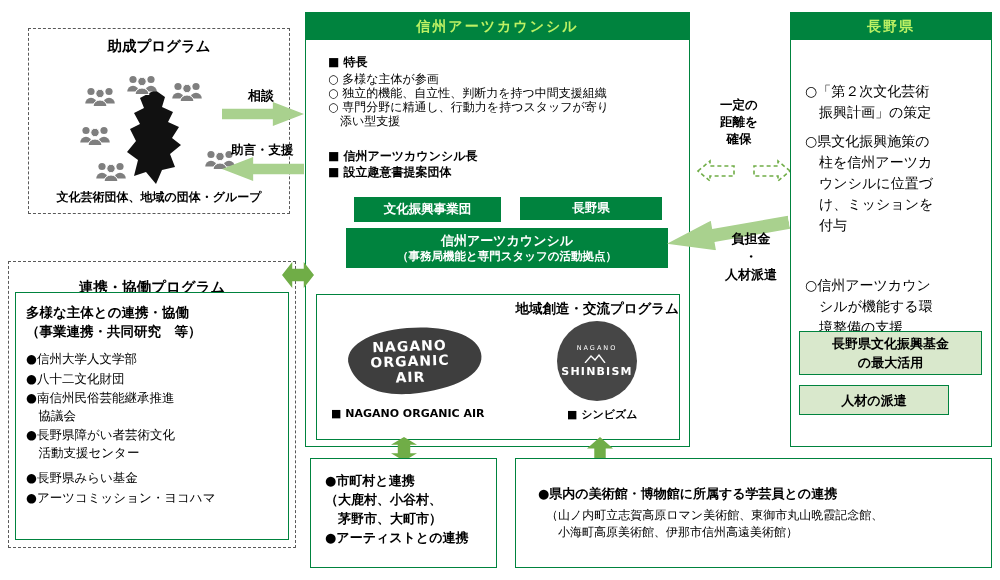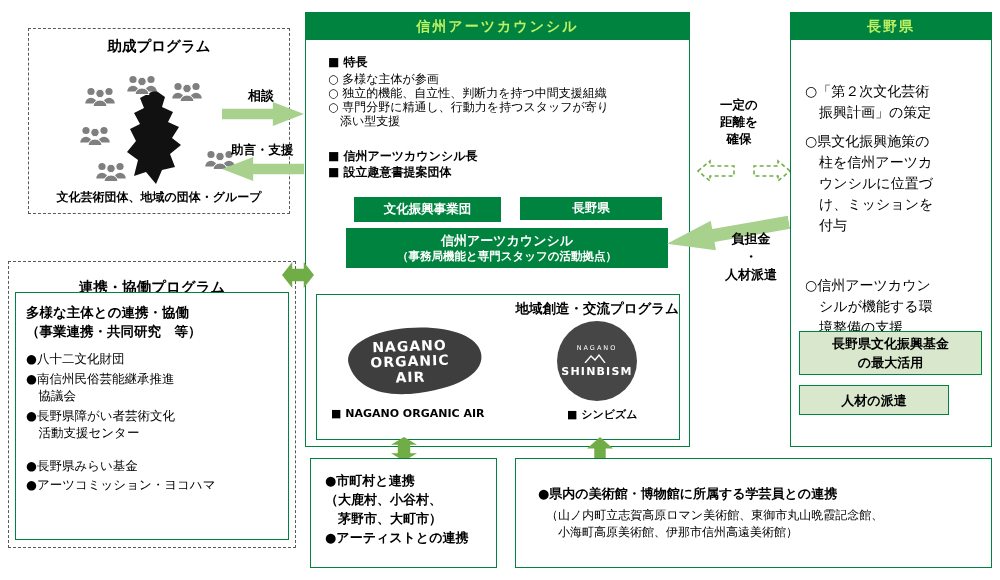--- a/index.html
+++ b/index.html
@@ -156,24 +156,25 @@
     <div class="lightbox pre" style="left:8px;top:318px;width:183px;height:44px">長野県文化振興基金
 の最大活用</div>
     <div class="lightbox" style="left:8px;top:372px;width:150px;height:30px">人材の派遣</div>
   </div>
 
   <div class="dashed-box" style="left:8px;top:261px;width:288px;height:287px">
     <div class="abs" style="top:16px;width:100%;text-align:center;font-weight:bold;font-size:14.5px">連携・協働プログラム</div>
     <div class="abs" style="left:6px;top:30px;width:274px;height:248px;border:1.2px solid var(--g);background:#fff;padding:10px 8px 0 10px">
       <div style="font-weight:bold;font-size:13.5px;line-height:19px">多様な主体との連携・協働</div>
       <div style="font-weight:bold;font-size:13.5px;line-height:19px;margin-bottom:9px">（事業連携・共同研究　等）</div>
+      <div class="pre" style="font-size:12.5px;line-height:17.5px;margin-bottom:2px">●信州大学人文学部</div>
       <div class="pre" style="font-size:12.5px;line-height:17.5px;margin-bottom:2px">●八十二文化財団</div>
       <div class="pre" style="font-size:12.5px;line-height:17.5px;margin-bottom:2px">●南信州民俗芸能継承推進
 　協議会</div>
-      <div class="pre" style="font-size:12.5px;line-height:17.5px;margin-bottom:15px">●長野県障がい者芸術文化
+      <div class="pre" style="font-size:12.5px;line-height:17.5px;margin-bottom:8px">●長野県障がい者芸術文化
 　活動支援センター</div>
       <div class="pre" style="font-size:12.5px;line-height:17.5px;margin-bottom:2px">●長野県みらい基金</div>
       <div class="pre" style="font-size:12.5px;line-height:17.5px">●アーツコミッション・ヨコハマ</div>
     </div>
   </div>
 
   <div class="arrow ar-h2" style="left:282px;top:262px;width:32px;height:26px"></div>
 
   <div class="arrow ar-v2" style="left:391px;top:437px;width:26px;height:24px"></div>
   <div class="arrow ar-up" style="left:587px;top:437px;width:26px;height:24px"></div>

